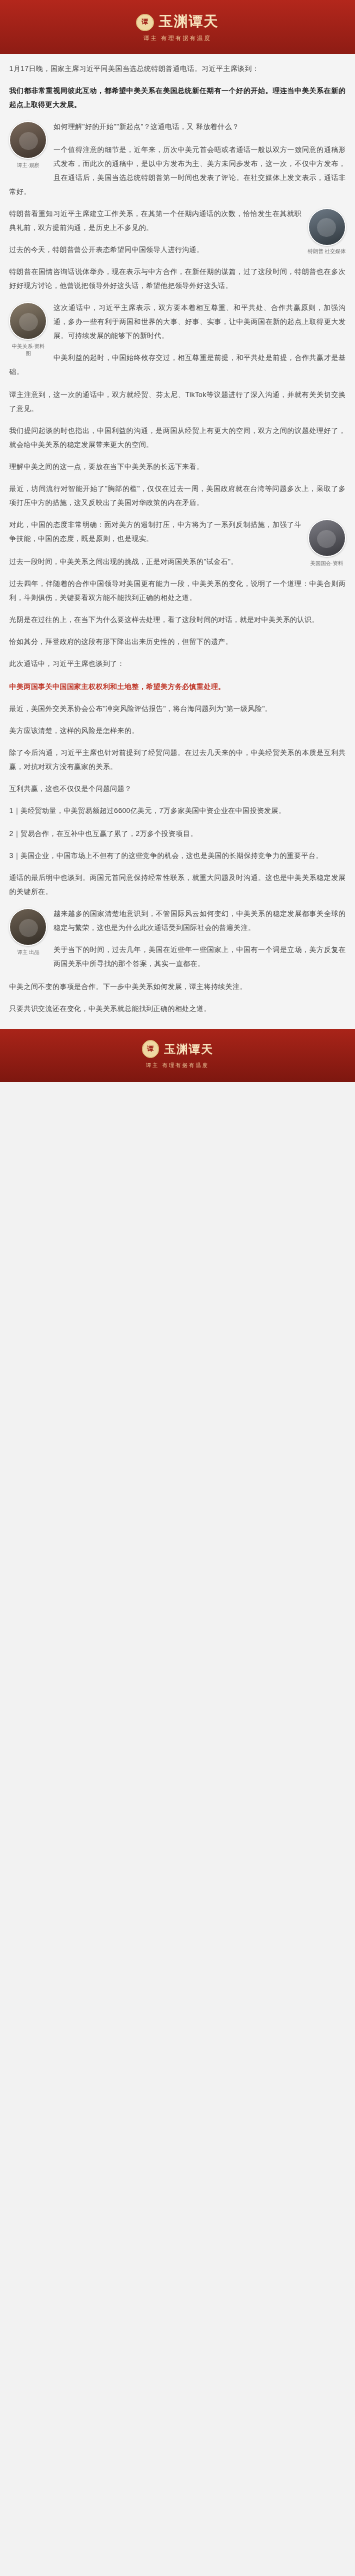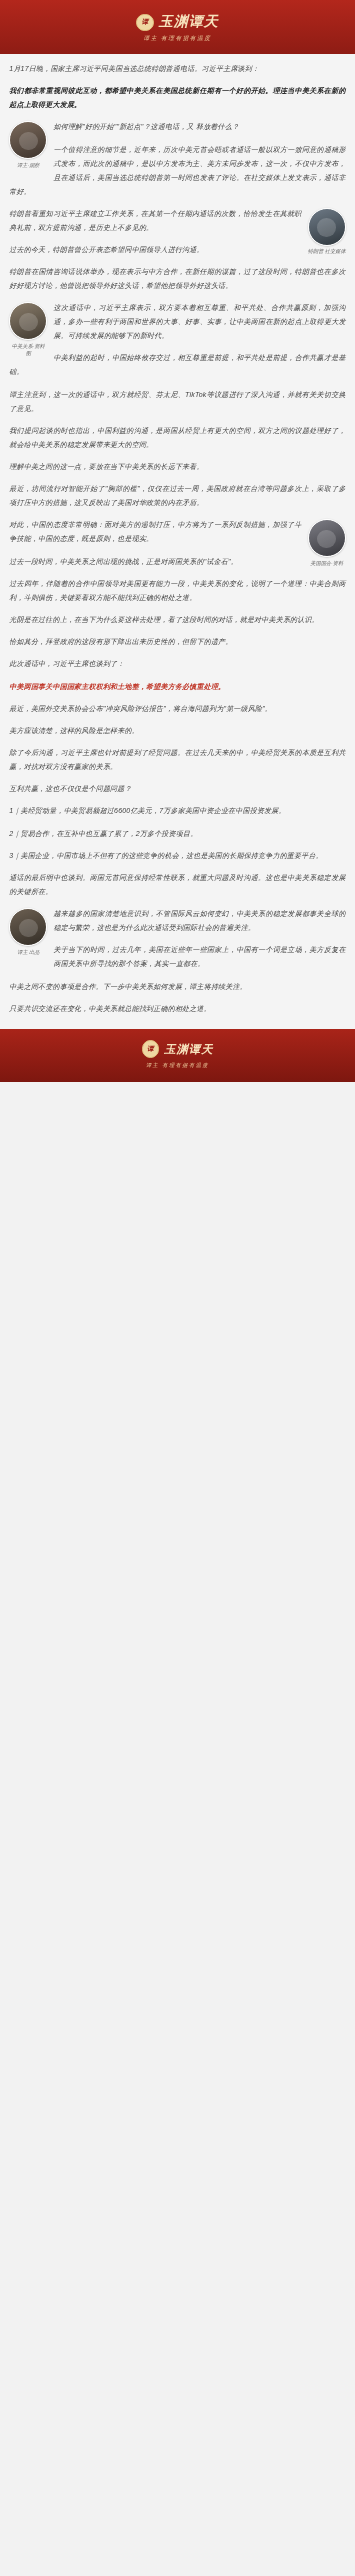--- a/index.html
+++ b/index.html
@@ -8,21 +8,20 @@
     width: 355px;
     background: #f2f2f2;
     font-family: "Liberation Sans", "DejaVu Sans", sans-serif;
     color: #3a3a3a;
   }
   .page {
     width: 355px;
     margin: 0 auto;
     background: #f4f4f4;
     position: relative;
-    font-style: italic;
   }
   
   .banner {
     background: #c0392b;
     background: linear-gradient(180deg,#b3271c 0%, #8e1c14 100%);
     padding: 13.4px 0 10.3px 0;
     text-align: center;
     position: relative;
   }
   .banner-inner {

